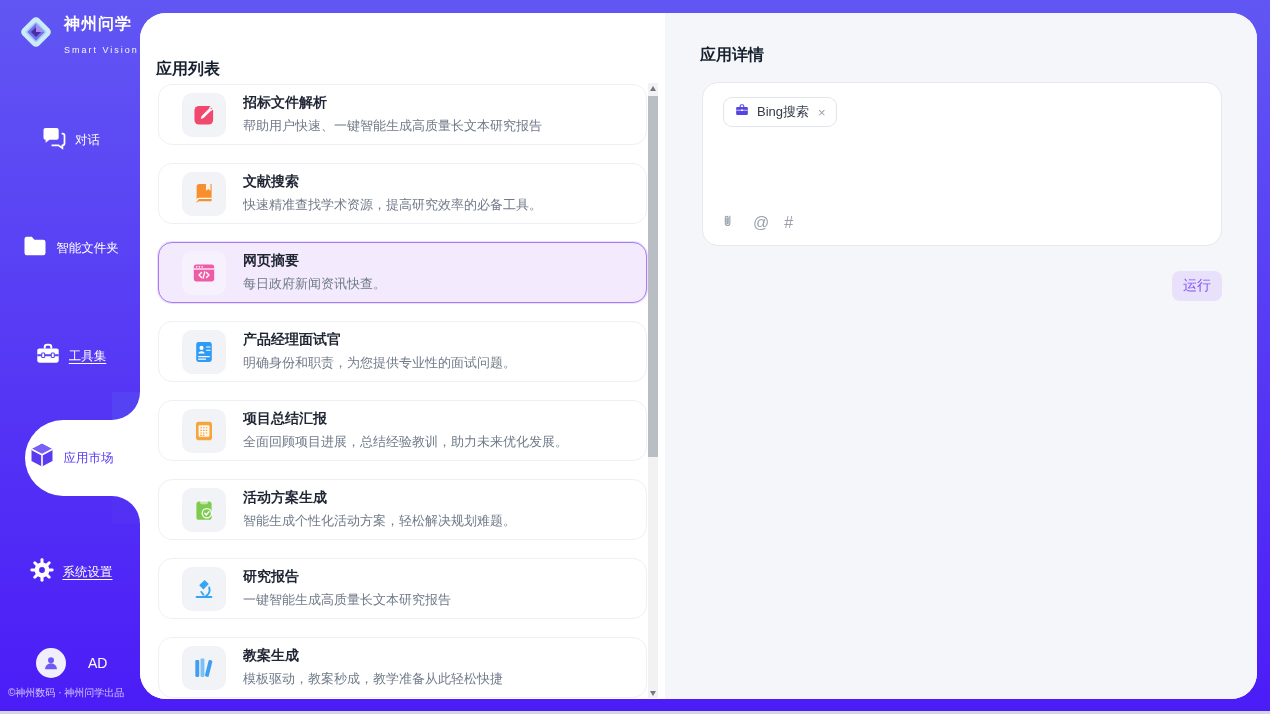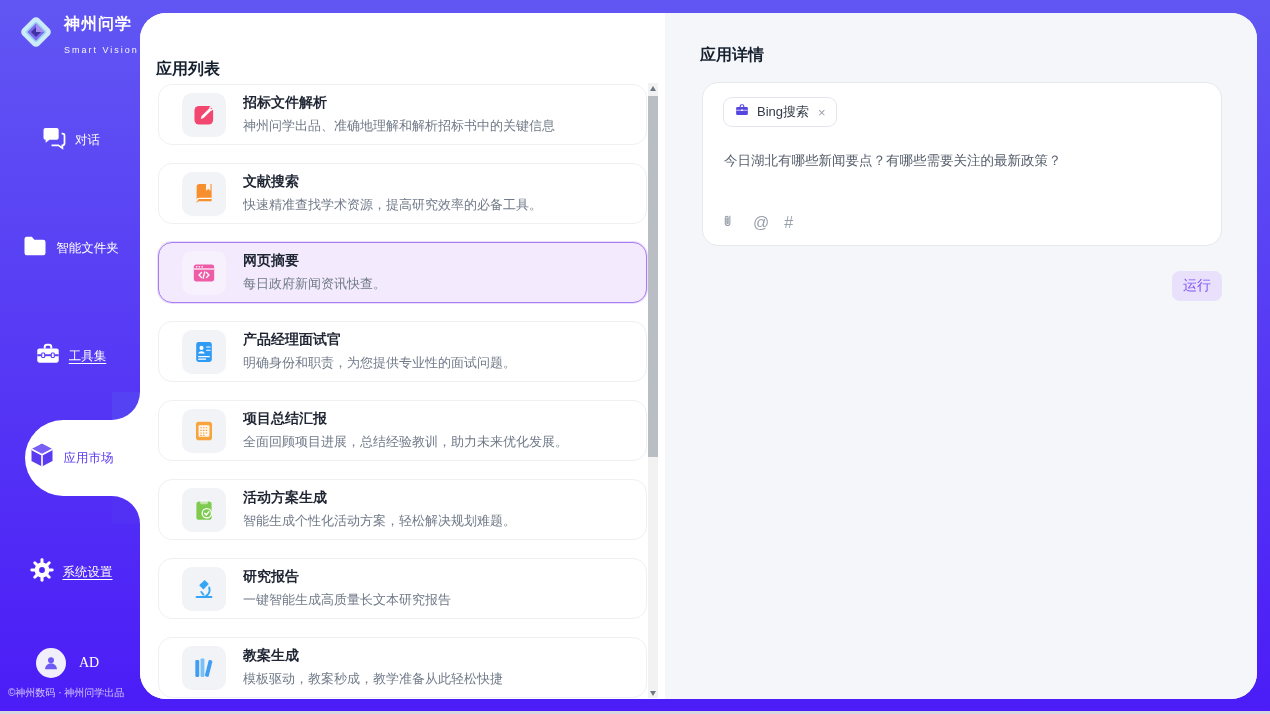--- a/index.html
+++ b/index.html
@@ -20,21 +20,21 @@
   .nav-item .lbl.u { text-decoration:underline; text-underline-offset:3px; }
   .nav-item.active .lbl { color:#5b3bf2; text-underline-offset:3px; }
   .bubble { position:absolute; left:25px; right:0; top:420px; height:76px; background:#fff;
     border-radius:38px 0 0 38px; }
   .corner { position:absolute; right:0; width:28px; height:28px; background:#fff; }
   .corner.top { top:392px; }
   .corner.bottom { top:496px; }
   .corner .inv { width:100%; height:100%; }
   .corner.top .inv { background:#5542f3; border-bottom-right-radius:100%; }
   .corner.bottom .inv { background:#5231f5; border-top-right-radius:100%; }
-  .user-row { position:absolute; left:36px; top:648px; display:flex; align-items:center; gap:13px;font-family:Liberation Serif, serif; }
+  .user-row { position:absolute; left:36px; top:648px; display:flex; align-items:center; gap:22px; }
   .avatar { width:30px; height:30px; border-radius:50%; background:#f2effd; display:flex; align-items:center; justify-content:center; }
   .user-name { font-size:14px; color:#fff; }
   .side-footer { position:absolute; left:8px; top:686px; font-size:10px; color:rgba(255,255,255,.72); white-space:nowrap; }
   .bottom-strip { position:absolute; left:0; bottom:0; width:1270px; height:3px; background:#d6d6e0; }
   
   .panel { position:absolute; left:140px; top:13px; width:1117px; height:686px; background:#fff;
     border-radius:26px; overflow:hidden; }
   .section-title { font-size:16px; font-weight:bold; color:#16202e; }
   
   .list-side { position:absolute; left:0; top:0; width:525px; height:686px; background:#fff; }
@@ -184,21 +184,21 @@
         <div class="card">
     <span class="tile">
             <svg viewBox="0 0 24 24" width="26" height="26">
               <rect x="3.2" y="3.6" width="17.2" height="17.2" rx="4.2" fill="#f2486f"></rect>
               <path d="M9 15.6l.8-2.6 7.3-7.3 1.8 1.8-7.3 7.3-2.6.8z" fill="#fff"></path>
               <path d="M17.1 5.7l1.4-1.4 1.9 1.9-1.5 1.3z" fill="#f2486f" stroke="#fff" stroke-width="1"></path>
             </svg>
           </span>
     <span class="card-txt">
       <span class="card-name">招标文件解析</span>
-      <span class="card-desc">神州问学出品、准确地理解和解析招标书中的关键信息</span>
+      <span class="card-desc">帮助用户快速、一键智能生成高质量长文本研究报告</span>
     </span>
   </div>
         <div class="card">
     <span class="tile">
             <svg viewBox="0 0 24 24" width="26" height="26">
               <path d="M5.2 5.4a2.6 2.6 0 012.6-2.6H19v15.8H7.8a2.6 2.6 0 00-2.6 2.6V5.4z" fill="#f78f2e"></path>
               <path d="M5.2 18.6a2.6 2.6 0 012.6-2.6H19" fill="none" stroke="#fff" stroke-width="1.3"></path>
               <path d="M13.8 2.8h4.2v6.2l-2.1-1.6-2.1 1.6z" fill="#fff" opacity=".9"></path>
             </svg>
           </span>
@@ -317,21 +317,20 @@
             <path d="M9.3 7.6V6.2a2 2 0 012-2h1.4a2 2 0 012 2v1.4" fill="none" stroke="#5646e0" stroke-width="1.7"></path>
             <rect x="3.2" y="7.6" width="17.6" height="12" rx="2" fill="#5646e0"></rect>
             <path d="M3.2 12.4h17.6" stroke="#fff" stroke-width="1"></path>
             <rect x="10.6" y="11.4" width="2.8" height="2" rx=".5" fill="#fff"></rect>
           </svg>
         </span>
         <span class="chip-label">Bing搜索</span>
         <span class="chip-close">×</span>
       </div>
 
-      <div class="query">今日湖北有哪些新闻要点？有哪些需要关注的最新政策？</div>
 
       <div class="input-icons">
         <span class="txt-ic">
           <svg viewBox="0 0 24 24" width="17" height="17" fill="none" stroke="#9aa1ac" stroke-width="1.6" stroke-linecap="round">
             <path d="M12.5 4.5v10a3.2 3.2 0 01-6.4 0V6.8a2 2 0 014 0v7.4a.9.9 0 01-1.8 0V7.5"></path>
           </svg>
         </span>
         <span class="txt-ic">@</span>
         <span class="txt-ic">#</span>
       </div>

